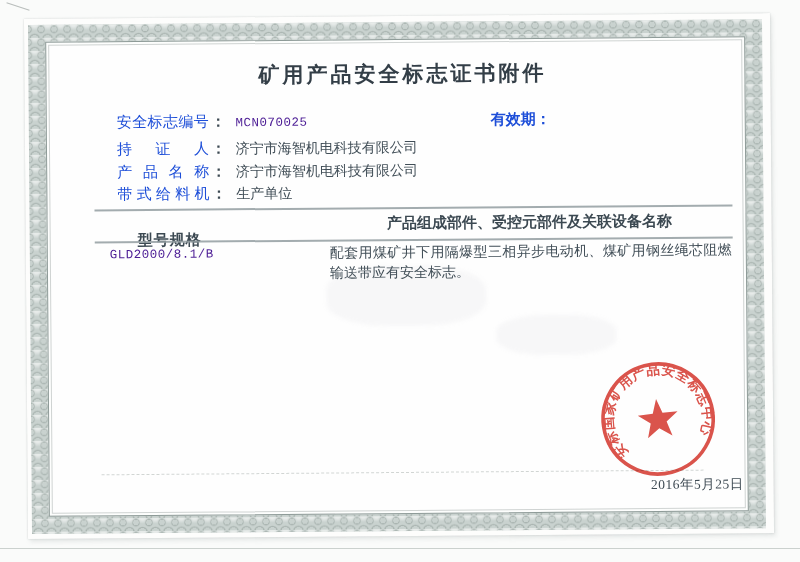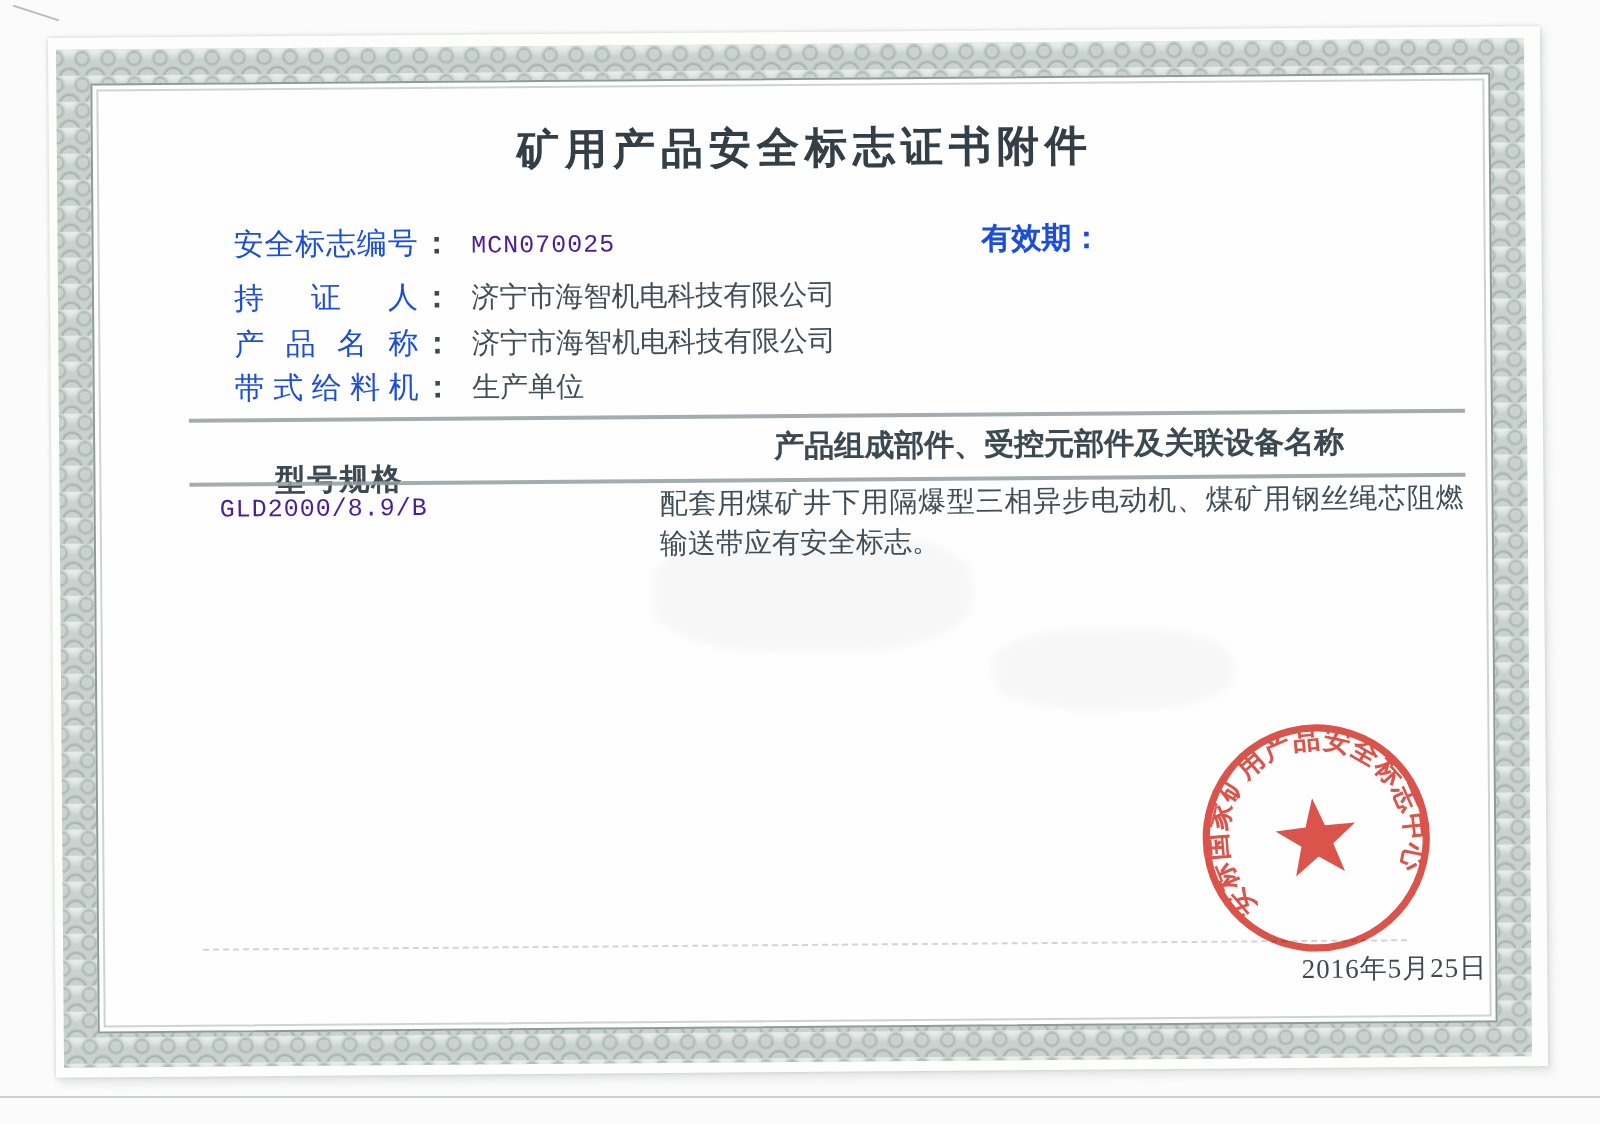--- a/index.html
+++ b/index.html
@@ -108,21 +108,21 @@
       <span class="fvalue">生产单位</span>
     </div>
 
     <div class="rule" style="left:69px;top:191px;width:638px;"></div>
 
     <div class="th-model">型号规格</div>
     <div class="th-parts">产品组成部件、受控元部件及关联设备名称</div>
 
     <div class="rule" style="left:69px;top:223px;width:638px;"></div>
 
-    <div class="td-model mono">GLD2000/8.9/B</div>
+    <div class="td-model mono">GLD2000/8.1/B</div>
     <div class="td-desc">配套用煤矿井下用隔爆型三相异步电动机、煤矿用钢丝绳芯阻燃输送带应有安全标志。</div>
 
     <div class="dashline"></div>
 
     <svg class="stamp" viewBox="0 0 124 124">
       <circle cx="62" cy="62" r="55" fill="none" stroke="#d8453c" stroke-width="3.6"></circle>
       <defs>
         <path id="stamp-arc" d="M 26.5,89.7 A 45,45 0 1 1 97.5,89.7" fill="none"></path>
       </defs>
       <text font-size="13.5" fill="#d8453c" font-weight="bold" letter-spacing="0.5" style="font-family:&quot;Liberation Serif&quot;,&quot;DejaVu Serif&quot;,serif;">

